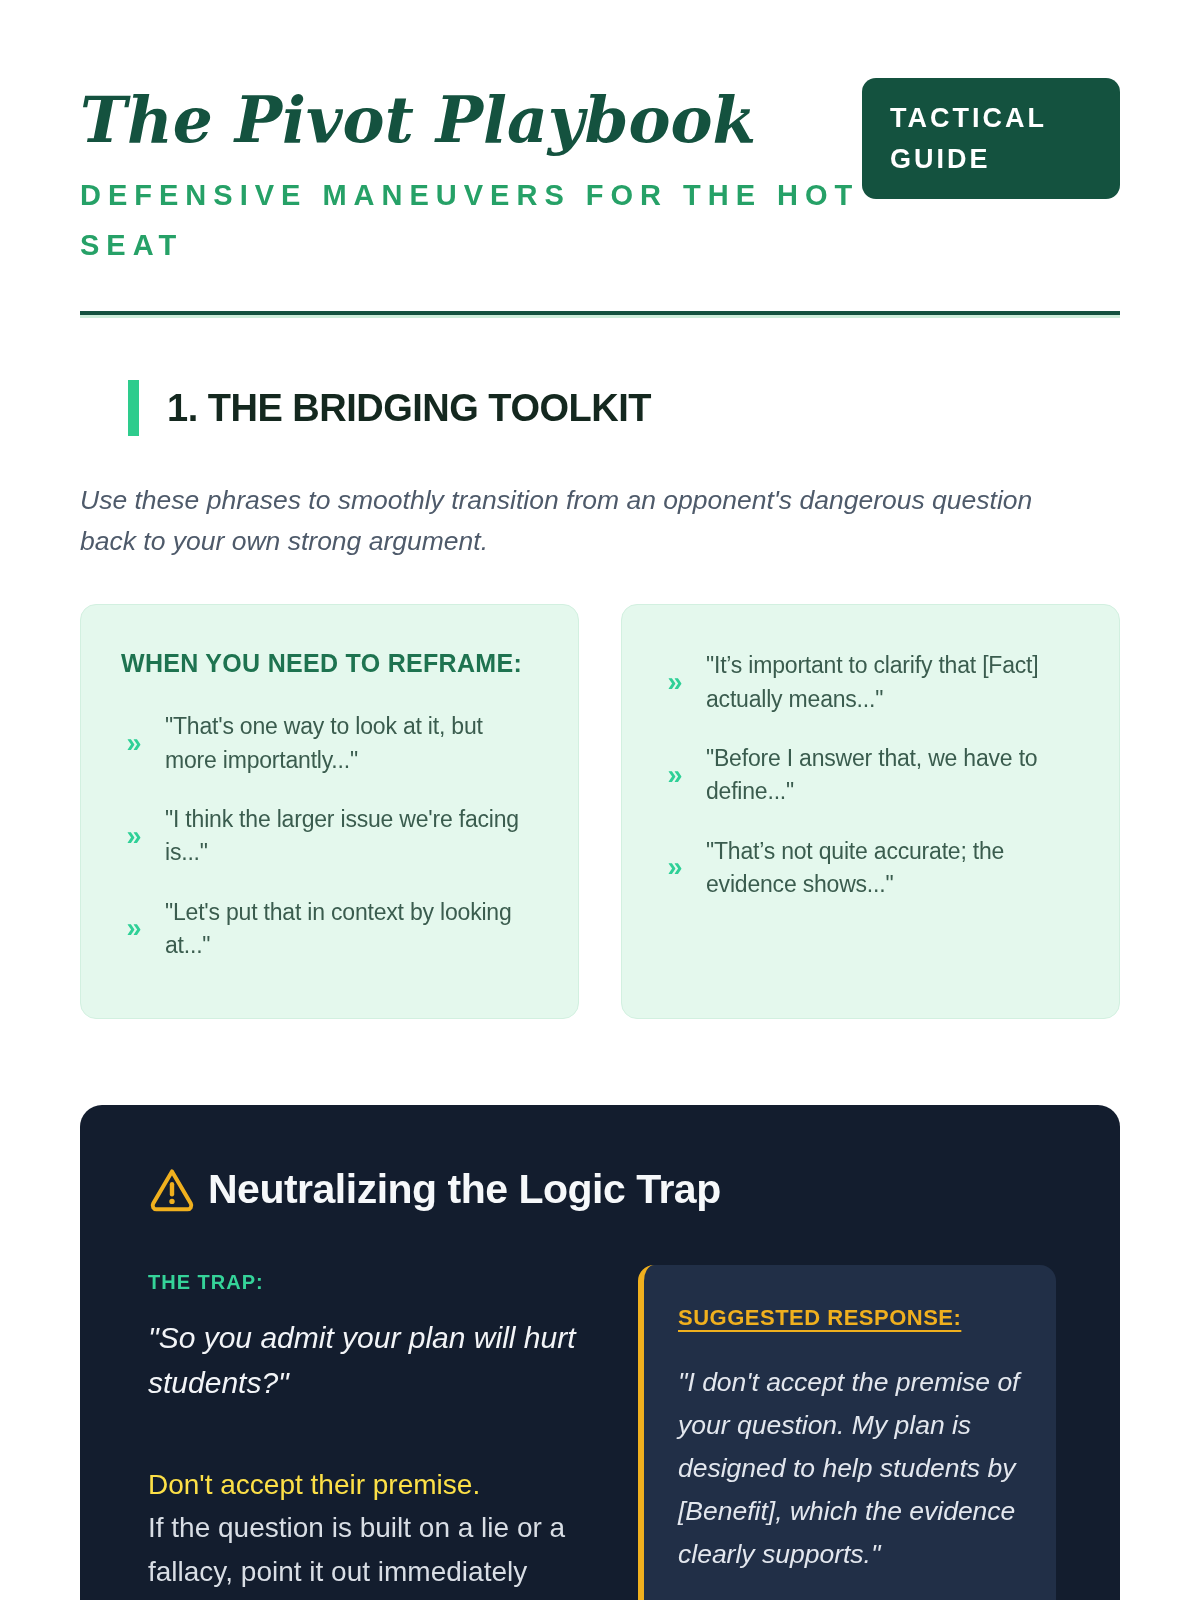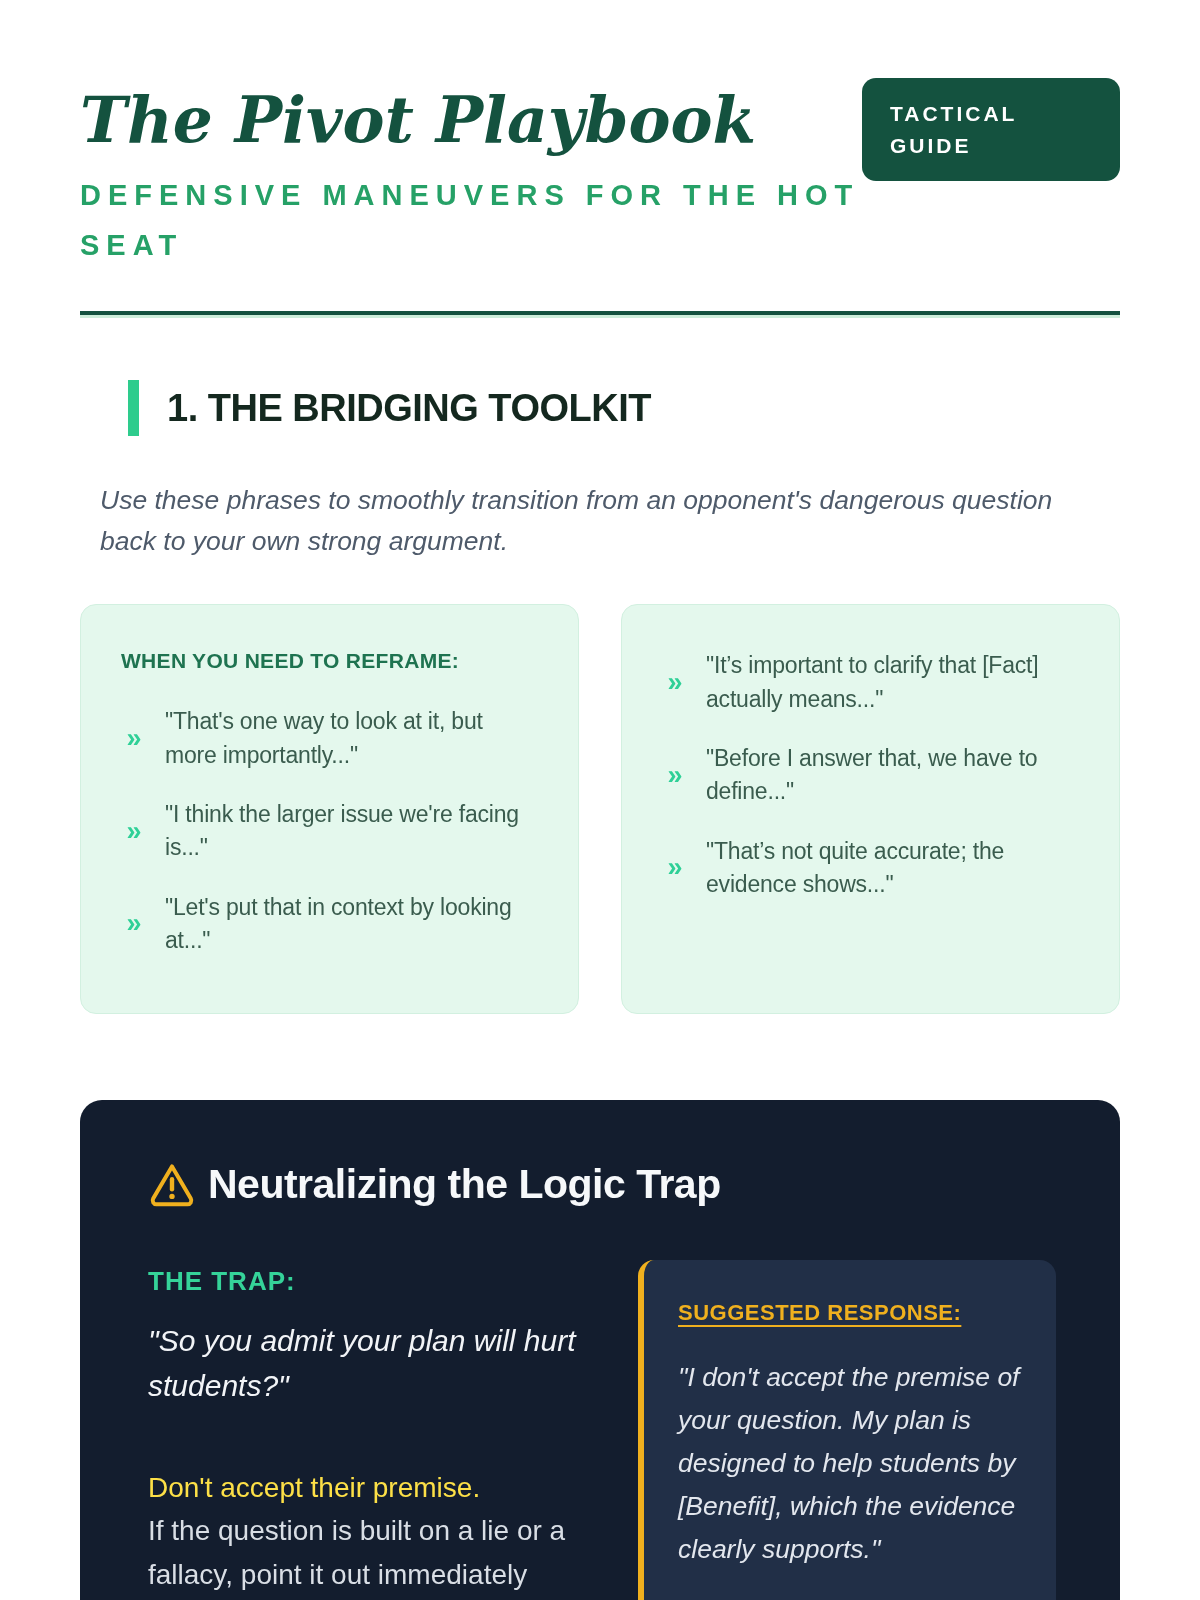--- a/index.html
+++ b/index.html
@@ -7,53 +7,53 @@
               font-family:"Liberation Sans", sans-serif; }
   .page { width:1200px; height:1600px; padding:0 80px; overflow:hidden; }
 
   
   .header { position:relative; padding-top:86px; }
   .title { font-family:"DejaVu Serif", serif; font-style:italic; font-weight:700;
            font-size:63px; line-height:1.1; color:#14523f; letter-spacing:0; }
   .subtitle { margin-top:16px; width:790px; font-size:29px; font-weight:700;
               letter-spacing:7px; line-height:1.72; color:#26a167; }
   .badge { position:absolute; top:78px; right:0; width:258px; background:#14523f;
-           border-radius:14px; padding:20px 28px; color:#ffffff; font-size:21px;
+           border-radius:14px; padding:20px 28px; color:#ffffff; font-size:27px;
            font-weight:700; letter-spacing:3px; line-height:1.5; }
   .rule { margin-top:40px; height:7px; background:#14523f;
           border-bottom:3px solid #cdeeda; }
 
   
   .section-head { display:flex; align-items:stretch; margin-top:62px;padding-left:48px; }
   .accent-bar { width:11px; background:#2ecc8d; margin-right:28px; }
   .section-title { font-size:38px; font-weight:700; color:#14281f;
                    letter-spacing:-0.5px; line-height:56px; }
   .intro { margin-top:44px; width:1010px; font-style:italic; font-size:26.5px;
-           line-height:1.55; color:#4e5a6a;margin-left:20px; }
+           line-height:1.55; color:#4e5a6a; }
 
   
   .cards { display:flex; gap:42px; margin-top:42px; }
   .card { flex:1; background:#e4f8ed; border:1px solid #d2f0e0; border-radius:16px;
           padding:44px 38px 30px 40px; min-height:362px; }
-  .card-title { font-size:21px; font-weight:700; letter-spacing:0.3px;
+  .card-title { font-size:25px; font-weight:700; letter-spacing:0.3px;
                 color:#1e7350; margin-bottom:32px; }
   .phrase { display:flex; align-items:center; gap:18px; margin-bottom:26px; }
   .chev { color:#2fd097; font-size:27px; font-weight:700; flex:none; width:26px;
           text-align:center; }
   .phrase-text { font-size:23px; line-height:1.45; color:#3a5c4e; letter-spacing:-0.2px; }
 
   
   .trap-panel { margin-top:86px; background:#131d2e; border-radius:22px;
                 padding:60px 68px 60px 68px; height:640px; }
   .trap-head { display:flex; align-items:center; gap:12px; }
   .trap-title { color:#f6f8fa; font-size:41px; font-weight:700; letter-spacing:-0.5px; }
   .warn-icon { flex:none; width:48px; height:48px; }
   .trap-grid { display:flex; gap:38px; margin-top:52px; }
   .trap-left { width:452px; flex:none; padding-top:6px; }
-  .mini-label { color:#35d399; font-size:26px; font-weight:700; letter-spacing:1px;
+  .mini-label { color:#35d399; font-size:20px; font-weight:700; letter-spacing:1px;
                 margin-bottom:22px; }
   .trap-quote { font-style:italic; font-size:30px; line-height:1.48; color:#f2f4f7;
                 margin-bottom:58px; }
   .maneuver { font-size:28px; line-height:1.55; color:#d9dee5; }
   .maneuver .lead { display:block; font-weight:400; color:#fde047; }
   .response-panel { flex:none; width:418px; min-height:430px; background:#212f47;
                     border-left:6px solid #f0b01e; border-radius:16px;
                     padding:40px 34px; align-self:stretch; }
   .response-label { display:inline-block; color:#f0b01e; font-size:22px; font-weight:700;
                     letter-spacing:0.5px; text-decoration:underline;

